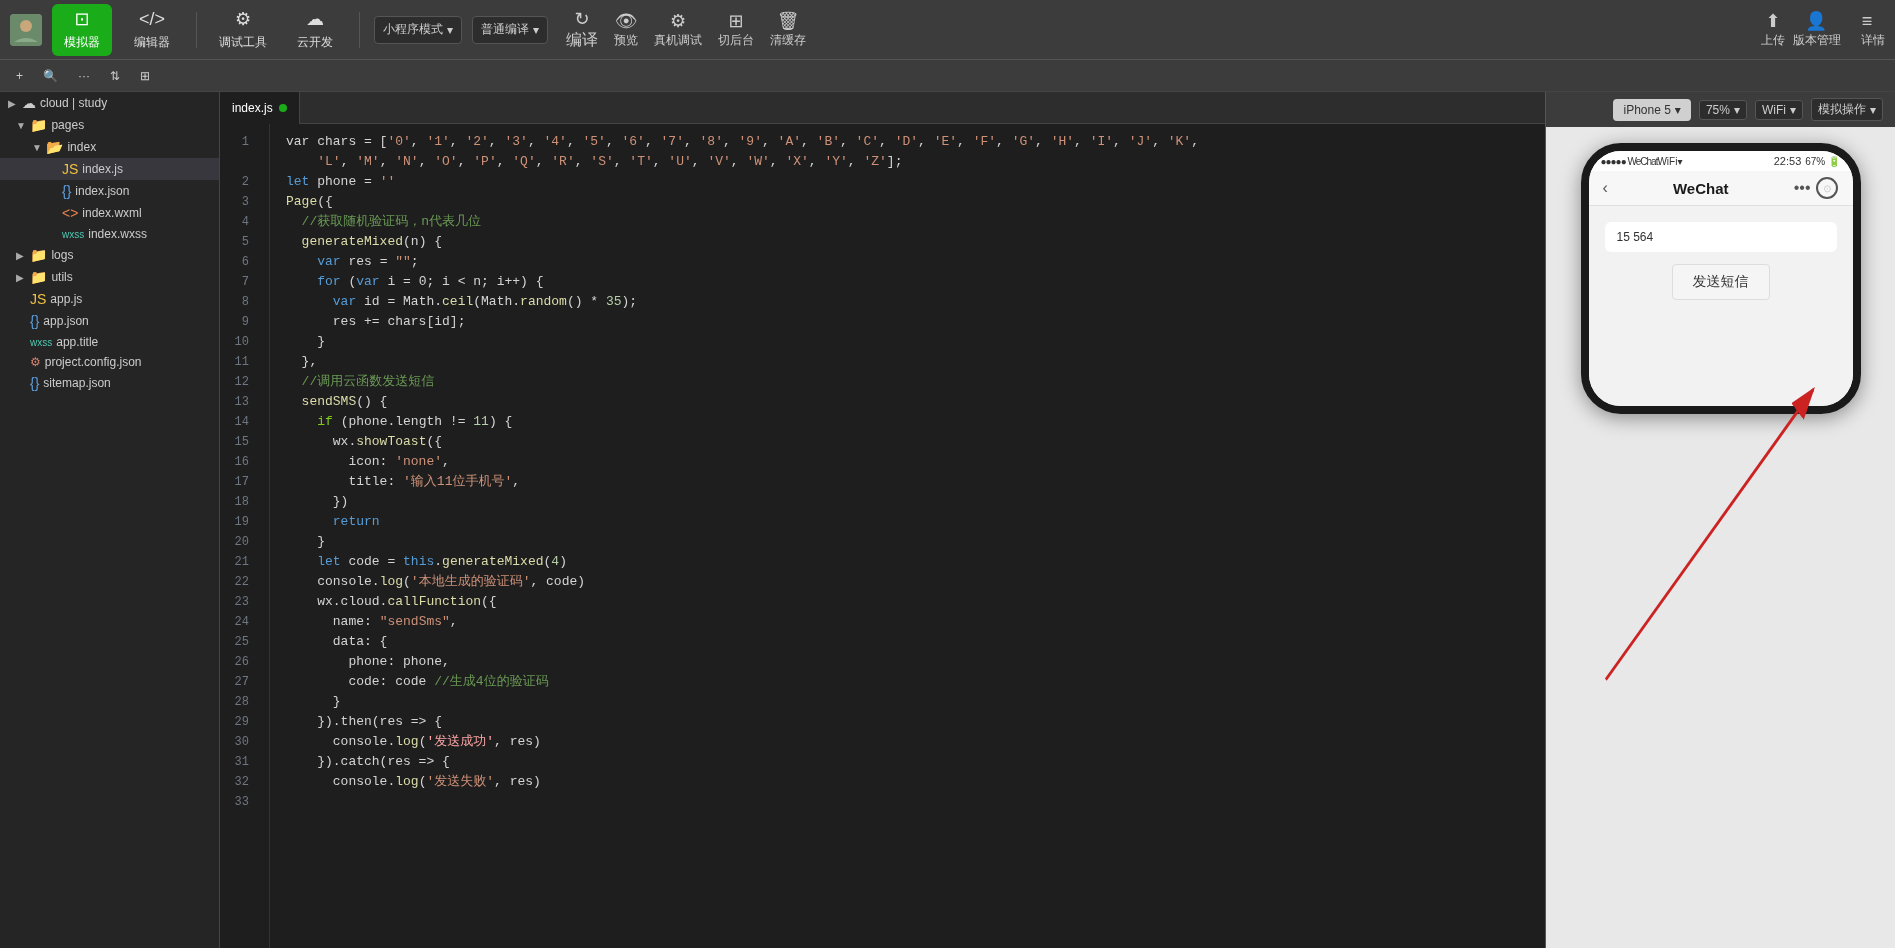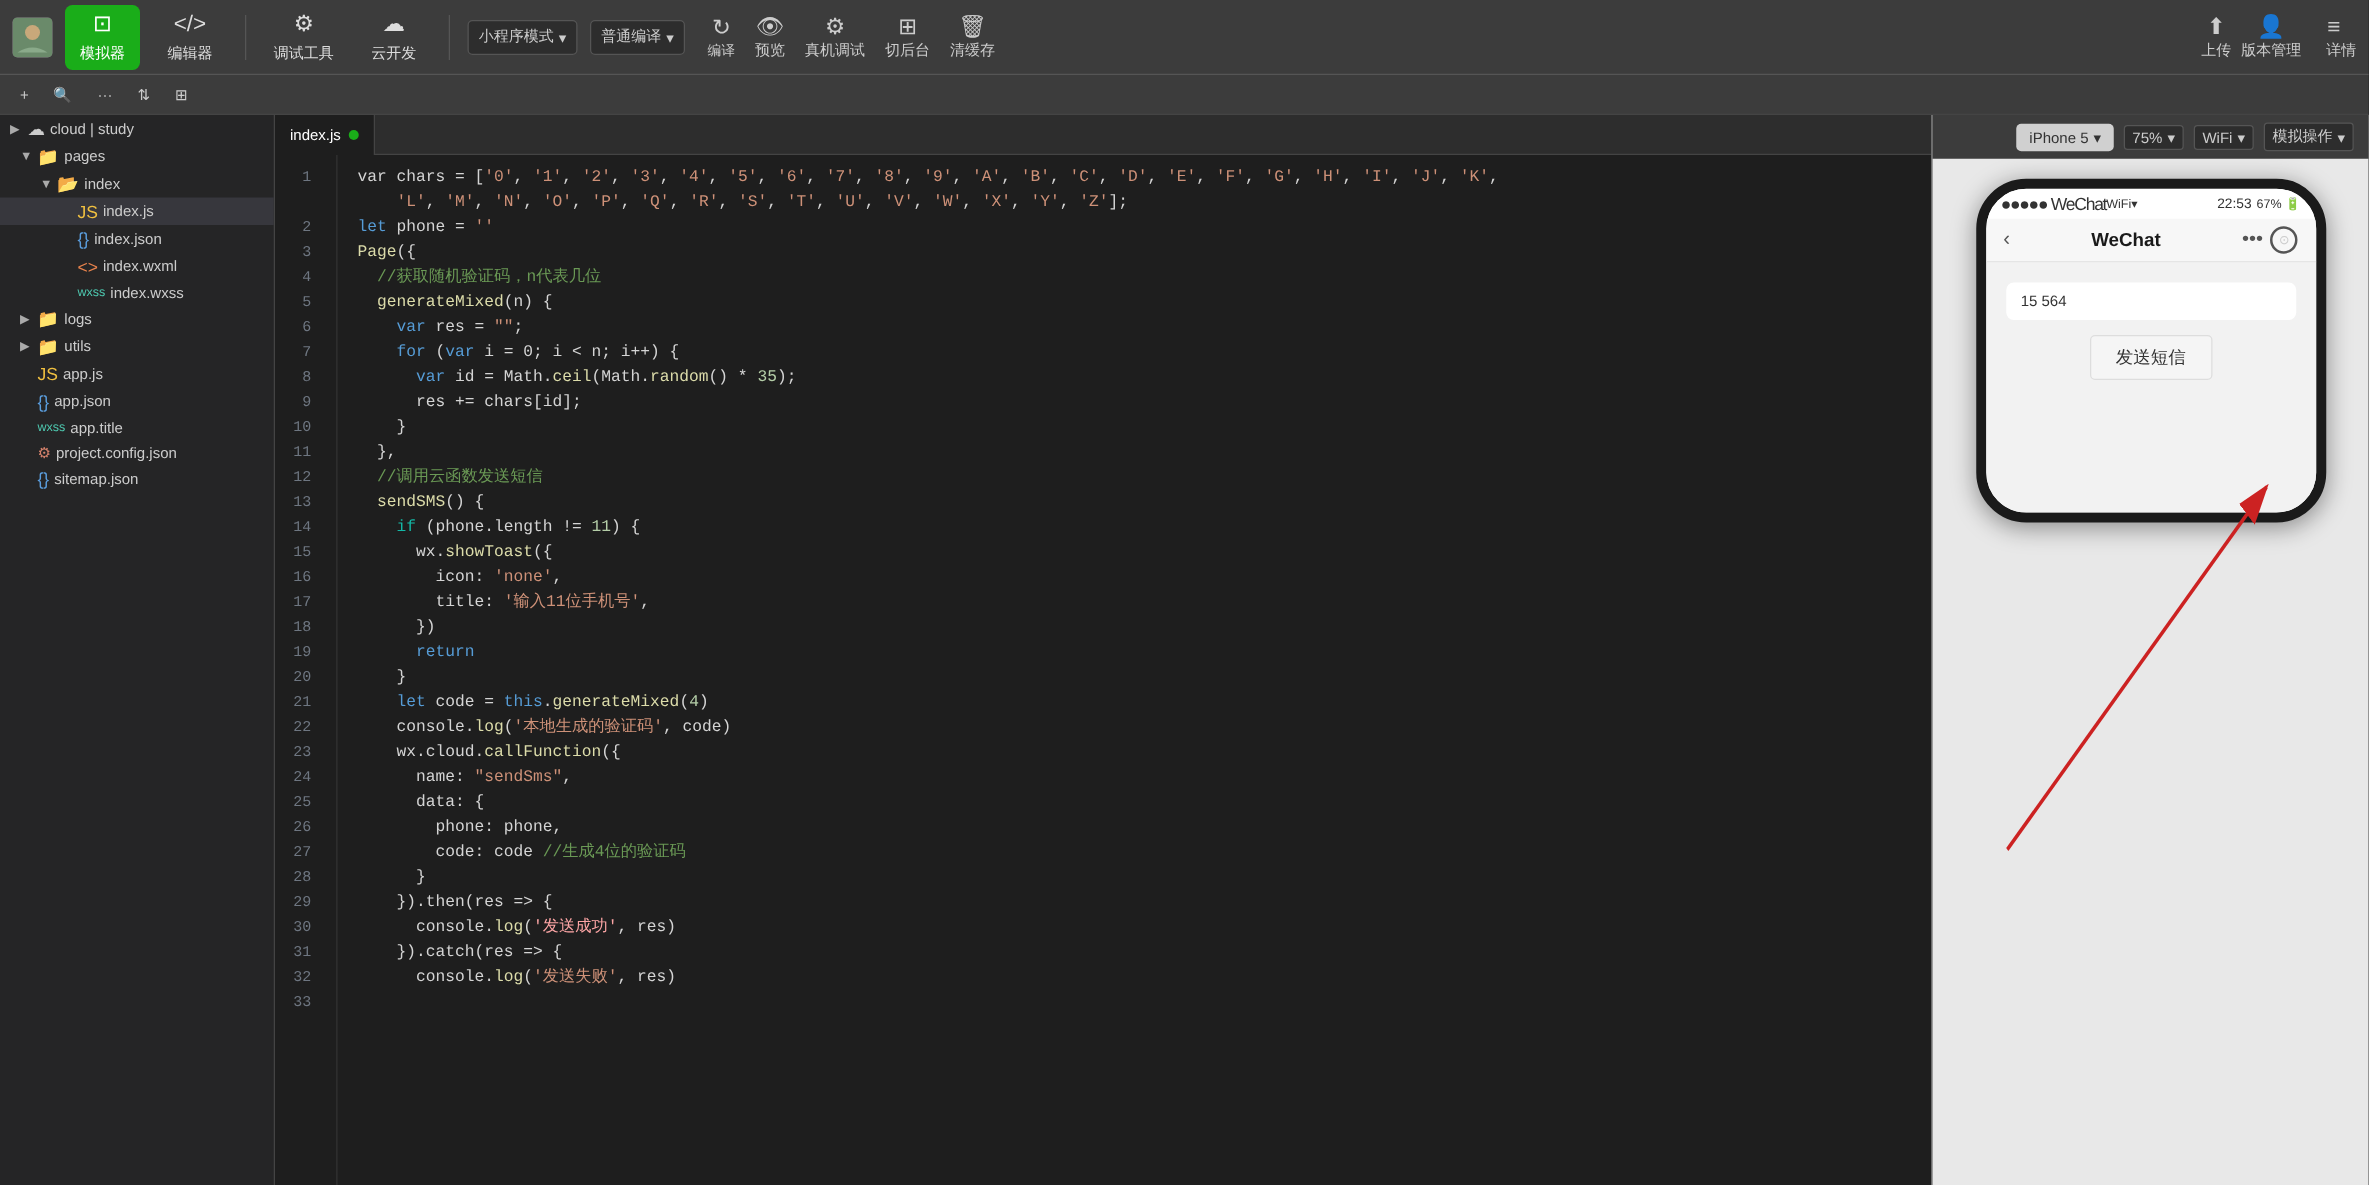--- a/index.html
+++ b/index.html
@@ -131,21 +131,21 @@
   </div>
 
   <div class="toolbar-select">
     <span>普通编译</span>
     <span>▾</span>
   </div>
 
   <div style="display:flex;gap:16px;align-items:center;margin-left:8px;">
     <div style="display:flex;flex-direction:column;align-items:center;cursor:pointer;color:#ccc;">
       <span style="font-size:18px;">↻</span>
-      <span style="font-size:11px;">编译</span>
+      <span style="font-size:16px;">编译</span>
     </div>
     <div style="display:flex;flex-direction:column;align-items:center;cursor:pointer;color:#ccc;">
       <span style="font-size:18px;">👁</span>
       <span style="font-size:12px;">预览</span>
     </div>
     <div style="display:flex;flex-direction:column;align-items:center;cursor:pointer;color:#ccc;">
       <span style="font-size:18px;">⚙</span>
       <span style="font-size:12px;">真机调试</span>
     </div>
     <div style="display:flex;flex-direction:column;align-items:center;cursor:pointer;color:#ccc;">
@@ -333,21 +333,21 @@
           <div class="code-line"><span style="color: rgb(106, 153, 85);">  //获取随机验证码，n代表几位</span></div>
           <div class="code-line"><span style="color: rgb(212, 212, 212);">  </span><span style="color: rgb(220, 220, 170);">generateMixed</span><span style="color: rgb(212, 212, 212);">(n) {</span></div>
           <div class="code-line"><span style="color: rgb(212, 212, 212);">    </span><span style="color: rgb(86, 156, 214);">var</span><span style="color: rgb(212, 212, 212);"> res = </span><span style="color: rgb(206, 145, 120);">""</span><span style="color: rgb(212, 212, 212);">;</span></div>
           <div class="code-line"><span style="color: rgb(212, 212, 212);">    </span><span style="color: rgb(86, 156, 214);">for</span><span style="color: rgb(212, 212, 212);"> (</span><span style="color: rgb(86, 156, 214);">var</span><span style="color: rgb(212, 212, 212);"> i = 0; i &lt; n; i++) {</span></div>
           <div class="code-line"><span style="color: rgb(212, 212, 212);">      </span><span style="color: rgb(86, 156, 214);">var</span><span style="color: rgb(212, 212, 212);"> id = Math.</span><span style="color: rgb(220, 220, 170);">ceil</span><span style="color: rgb(212, 212, 212);">(Math.</span><span style="color: rgb(220, 220, 170);">random</span><span style="color: rgb(212, 212, 212);">() * </span><span style="color: rgb(181, 206, 168);">35</span><span style="color: rgb(212, 212, 212);">);</span></div>
           <div class="code-line"><span style="color: rgb(212, 212, 212);">      res += chars[id];</span></div>
           <div class="code-line"><span style="color: rgb(212, 212, 212);">    }</span></div>
           <div class="code-line"><span style="color: rgb(212, 212, 212);">  },</span></div>
           <div class="code-line"><span style="color: rgb(106, 153, 85);">  //调用云函数发送短信</span></div>
           <div class="code-line"><span style="color: rgb(212, 212, 212);">  </span><span style="color: rgb(220, 220, 170);">sendSMS</span><span style="color: rgb(212, 212, 212);">() {</span></div>
-          <div class="code-line"><span style="color: rgb(212, 212, 212);">    </span><span style="color: #14b8a6;">if</span><span style="color: rgb(212, 212, 212);"> (phone.length != </span><span style="color: rgb(181, 206, 168);">11</span><span style="color: rgb(212, 212, 212);">) {</span></div>
+          <div class="code-line"><span style="color: rgb(212, 212, 212);">    </span><span style="color: #84cc16;">if</span><span style="color: rgb(212, 212, 212);"> (phone.length != </span><span style="color: rgb(181, 206, 168);">11</span><span style="color: rgb(212, 212, 212);">) {</span></div>
           <div class="code-line"><span style="color: rgb(212, 212, 212);">      wx.</span><span style="color: rgb(220, 220, 170);">showToast</span><span style="color: rgb(212, 212, 212);">({</span></div>
           <div class="code-line"><span style="color: rgb(212, 212, 212);">        icon: </span><span style="color: rgb(206, 145, 120);">'none'</span><span style="color: rgb(212, 212, 212);">,</span></div>
           <div class="code-line"><span style="color: rgb(212, 212, 212);">        title: </span><span style="color: rgb(206, 145, 120);">'输入11位手机号'</span><span style="color: rgb(212, 212, 212);">,</span></div>
           <div class="code-line"><span style="color: rgb(212, 212, 212);">      })</span></div>
           <div class="code-line"><span style="color: rgb(212, 212, 212);">      </span><span style="color: rgb(86, 156, 214);">return</span></div>
           <div class="code-line"><span style="color: rgb(212, 212, 212);">    }</span></div>
           <div class="code-line"><span style="color: rgb(212, 212, 212);">    </span><span style="color: rgb(86, 156, 214);">let</span><span style="color: rgb(212, 212, 212);"> code = </span><span style="color: rgb(86, 156, 214);">this</span><span style="color: rgb(212, 212, 212);">.</span><span style="color: rgb(220, 220, 170);">generateMixed</span><span style="color: rgb(212, 212, 212);">(</span><span style="color: rgb(181, 206, 168);">4</span><span style="color: rgb(212, 212, 212);">)</span></div>
           <div class="code-line"><span style="color: rgb(212, 212, 212);">    console.</span><span style="color: rgb(220, 220, 170);">log</span><span style="color: rgb(212, 212, 212);">(</span><span style="color: rgb(206, 145, 120);">'本地生成的验证码'</span><span style="color: rgb(212, 212, 212);">, code)</span></div>
           <div class="code-line"><span style="color: rgb(212, 212, 212);">    wx.cloud.</span><span style="color: rgb(220, 220, 170);">callFunction</span><span style="color: rgb(212, 212, 212);">({</span></div>
           <div class="code-line"><span style="color: rgb(212, 212, 212);">      name: </span><span style="color: rgb(206, 145, 120);">"sendSms"</span><span style="color: rgb(212, 212, 212);">,</span></div>
@@ -380,21 +380,21 @@
       <div class="sim-select">
         <span>模拟操作</span>
         <span>▾</span>
       </div>
     </div>
 
     <div class="sim-container">
       <div class="phone-mockup">
 
         <div class="phone-status-bar">
-          <span style="font-size:14px;letter-spacing:-1px;">●●●●● WeChat</span>
+          <span style="font-size:10px;letter-spacing:-1px;">●●●●● WeChat</span>
           <span style="font-size:10px;">WiFi▾</span>
           <span style="flex:1;"></span>
           <span style="font-size:11px;color:#333;">22:53</span>
           <span style="font-size:10px;color:#333;margin-left:4px;">67% 🔋</span>
         </div>
 
         <div class="phone-nav-bar">
           <span style="color:#555;font-size:16px;">‹</span>
           <span style="font-size:15px;font-weight:600;color:#1a1a1a;">WeChat</span>
           <div style="display:flex;align-items:center;gap:6px;">

